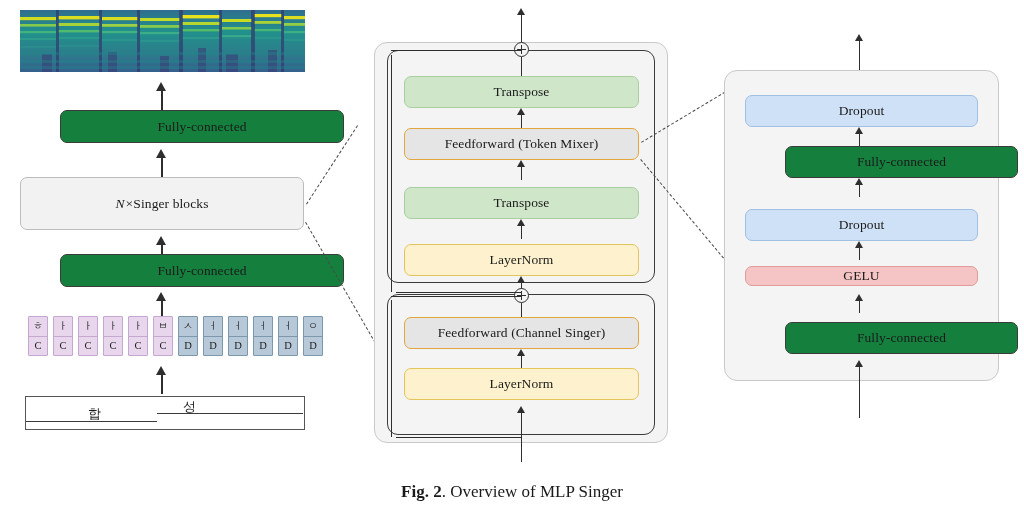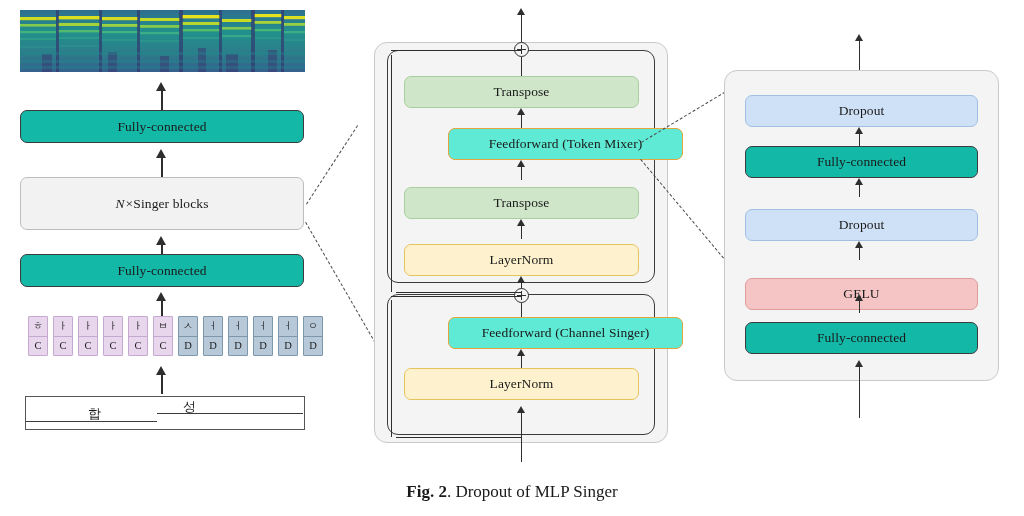--- a/index.html
+++ b/index.html
@@ -18,24 +18,24 @@
 
   
   .box {
     position: absolute;
     display: flex; align-items: center; justify-content: center;
     border-radius: 7px;
     font-size: 13.5px;
     letter-spacing: .1px;
     white-space: nowrap;
   }
-  .box-white { background:#14b8a6; border:1.6px solid #3b3b3b; }
+  .box-white { background:#15803d; border:1.6px solid #3b3b3b;margin-left:40px; }
   .box-gray  { background:#f2f2f2; border:1.4px solid #bdbdbd; }
   .box-green { background:#cfe6c9; border:1.4px solid #a9cfa0; }
-  .box-orange{ background:#5eead4; border:1.5px solid #e3a53c;margin-left:44px; }
+  .box-orange{ background:#e5e5e5; border:1.5px solid #e3a53c; }
   .box-yellow{ background:#fdf2cd; border:1.5px solid #e6c45c; }
   .box-blue  { background:#cfe1f6; border:1.5px solid #9fc0e4; }
   .box-red   { background:#f5c4c4; border:1.5px solid #e09b9b; }
 
   
   .panel-outer {
     position:absolute; border-radius:13px;
     background:#f4f4f4; border:1.5px solid #c9c9c9;
   }
   .panel-inner {
@@ -382,30 +382,30 @@
   </div>
   <div class="vline" style="left:859px; top:184px; height:13px;"></div>
   <div class="arrowhead" style="left:855px; top:178px;"></div>
 
   <div class="box box-blue" style="left:745px; top:209px; width:233px; height:32px;">
     <span>Dropout</span>
   </div>
   <div class="vline" style="left:859px; top:247px; height:13px;"></div>
   <div class="arrowhead" style="left:855px; top:241px;"></div>
 
-  <div class="box box-red" style="left:745px; top:278px; width:233px; height:32px;">
+  <div class="box box-red" style="left:745px; top:266px; width:233px; height:20px;">
     <span>GELU</span>
   </div>
   <div class="vline" style="left:859px; top:300px; height:13px;"></div>
   <div class="arrowhead" style="left:855px; top:294px;"></div>
 
   <div class="box box-white" style="left:745px; top:322px; width:233px; height:32px;">
     <span>Fully-connected</span>
   </div>
 
   <div class="vline" style="left:859px; top:366px; height:52px;"></div>
   <div class="arrowhead" style="left:855px; top:360px;"></div>
 
   <div class="caption" style="left:0; top:482px;">
-    <b>Fig. 2</b><span>. Dropout of MLP Singer</span>
+    <b>Fig. 2</b><span>. Overview of MLP Singer</span>
   </div>
 
 </div>
 
 </body></html>

